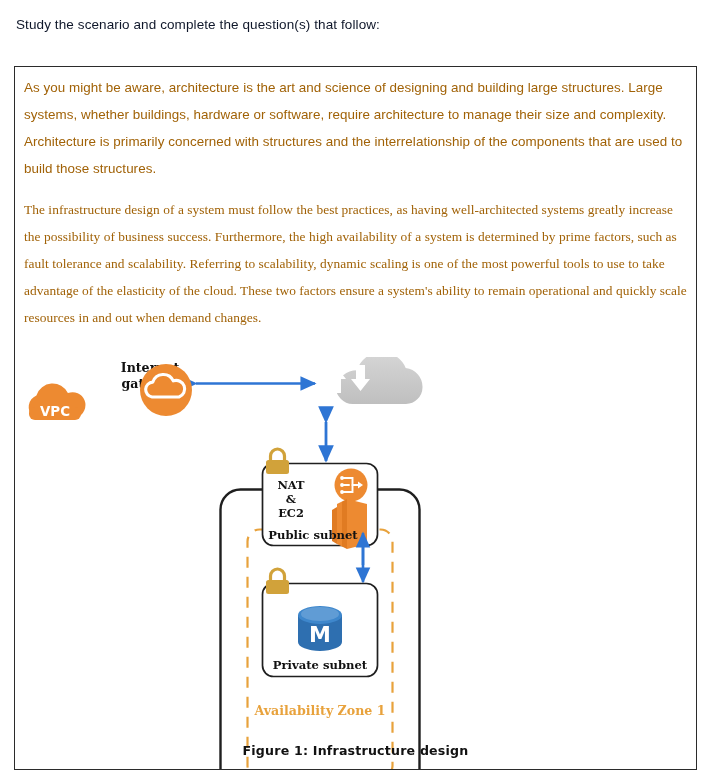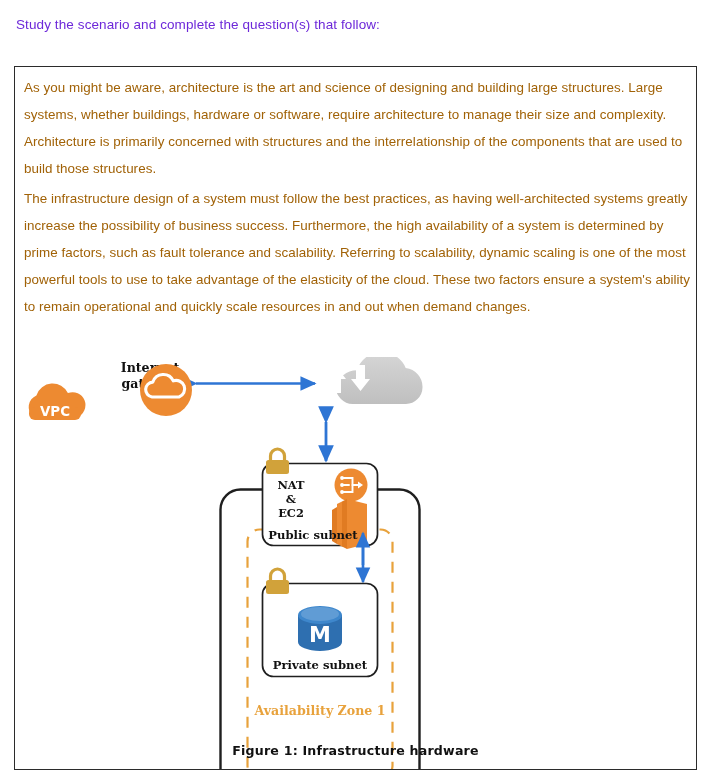--- a/index.html
+++ b/index.html
@@ -17,21 +17,21 @@
     position: relative;
   }
 
   
   #intro-line {
     position: absolute;
     left: 16px;
     top: 16px;
     font-size: 13.5px;
     line-height: 18px;
-    color: #6d28d9;
+    color: #0f172a;
     letter-spacing: 0.1px;
   }
 
   
   #scenario-box {
     position: absolute;
     left: 14px;
     top: 66px;
     width: 683px;
     height: 704px;
@@ -51,22 +51,23 @@
   }
   #para-1 {
     position: absolute;
     left: 9px;
     top: 7px;
     width: 666px;
   }
   #para-2 {
     position: absolute;
     left: 9px;
-    top: 118px;
+    top: 129px;
     width: 668px;
+    font-family: Liberation Serif, serif;
   }
 
   
   #diagram {
     position: absolute;
     left: 0px;
     top: 290px;
     width: 681px;
     height: 412px;
   }
@@ -222,15 +223,15 @@
         <ellipse cx="305" cy="257" rx="19" ry="7" fill="#FFFFFF" opacity="0.18"></ellipse>
         <text x="305" y="285" text-anchor="middle" font-family="DejaVu Sans, sans-serif" font-size="22" font-weight="bold" fill="#FFFFFF">M</text>
       </g>
 
       <text x="305" y="312" text-anchor="middle" font-family="DejaVu Serif, serif" font-size="11.6" font-weight="bold" fill="#111111">Private subnet</text>
 
       <text x="305" y="358" text-anchor="middle" font-family="DejaVu Serif, serif" font-size="12.6" font-weight="bold" fill="#E8A23C">Availability Zone 1</text>
     </svg>
   </div>
 
-  <div id="figure-caption">Figure 1: Infrastructure hardware</div>
+  <div id="figure-caption">Figure 1: Infrastructure design</div>
 
 </div>
 
 </body></html>

